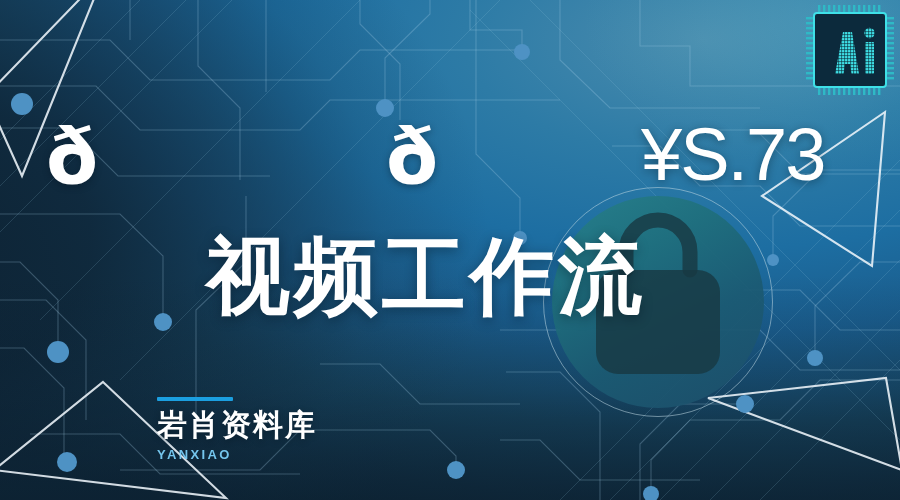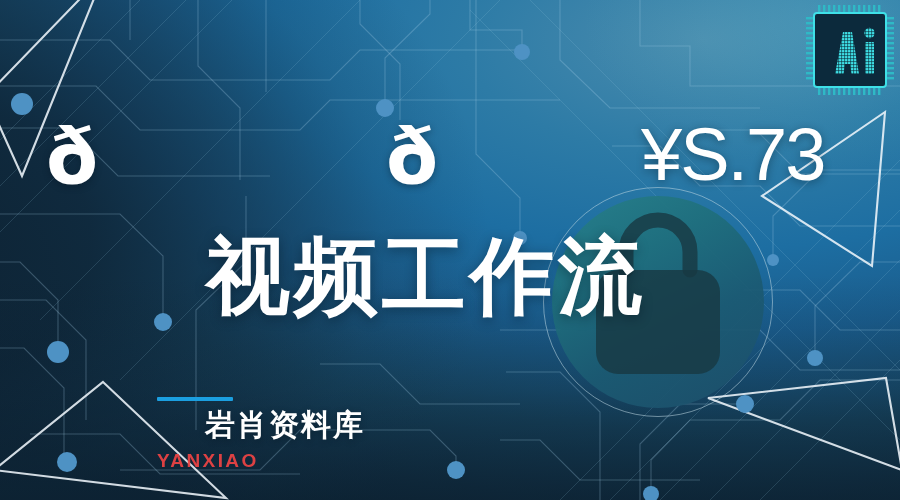--- a/index.html
+++ b/index.html
@@ -107,27 +107,26 @@
   }
   .brand-cn{
     color:#ffffff;
     font-family:"DejaVu Sans", sans-serif;
     font-size:30px;
     font-weight:700;
     letter-spacing:2px;
     line-height:36px;
     white-space:nowrap;
     text-shadow:0 2px 6px rgba(5,20,32,.45);
-    margin-left:48px;
   }
   .brand-en{
-    margin-top:9px;
-    color:#ef4444;
+    margin-top:3px;
+    color:#7dd3fc;
     font-family:"Liberation Sans", sans-serif;
-    font-size:19px;
+    font-size:13px;
     font-weight:600;
     letter-spacing:2.4px;
     line-height:18px;
     white-space:nowrap;
     opacity:.92;
   }
 </style>
 </head>
 <body>
 

